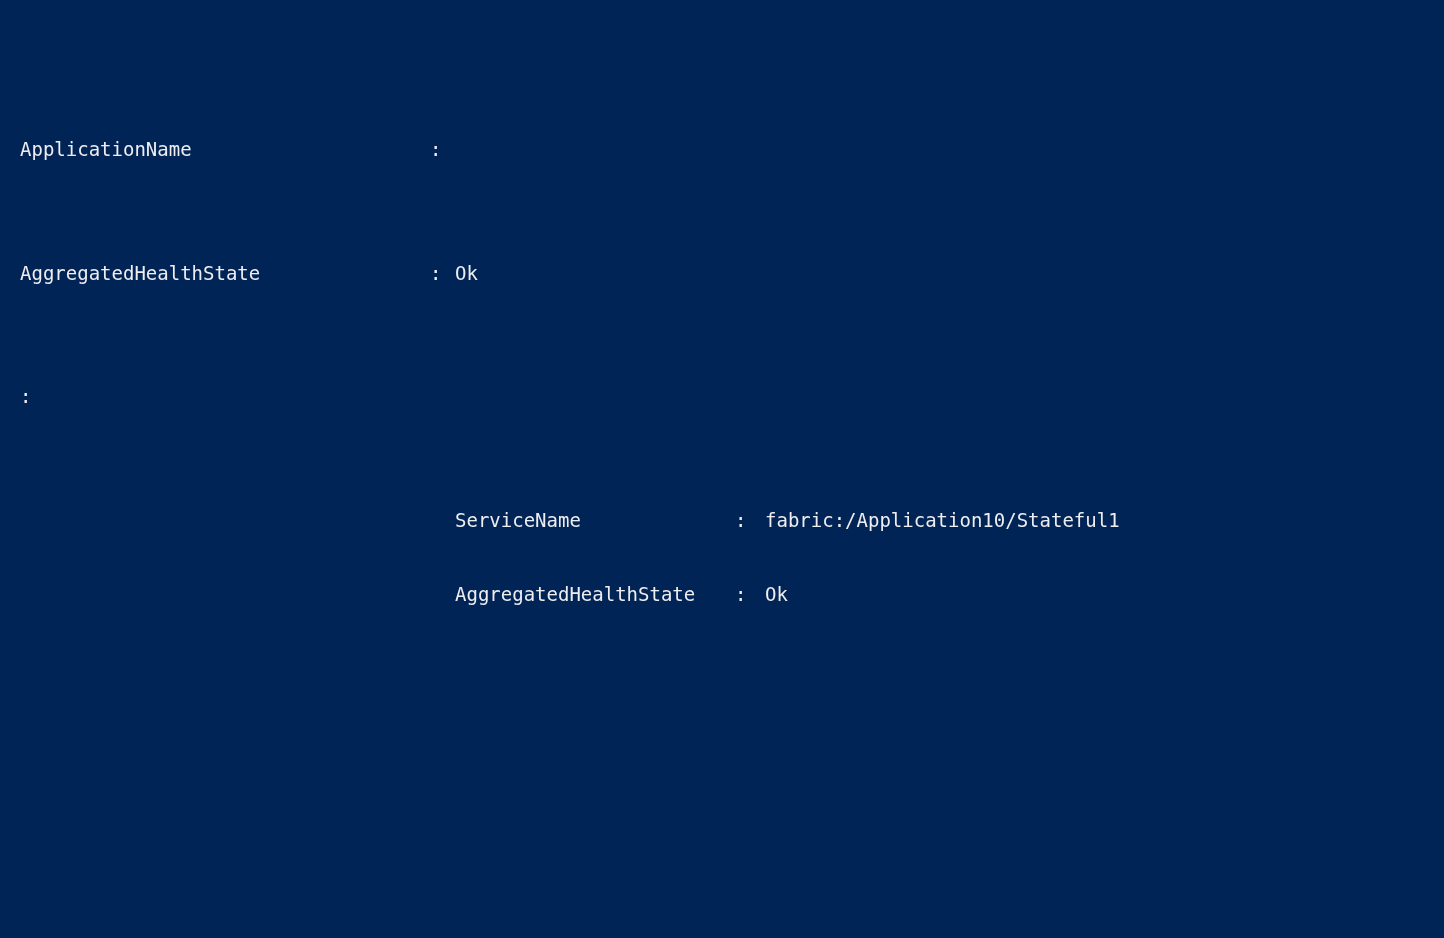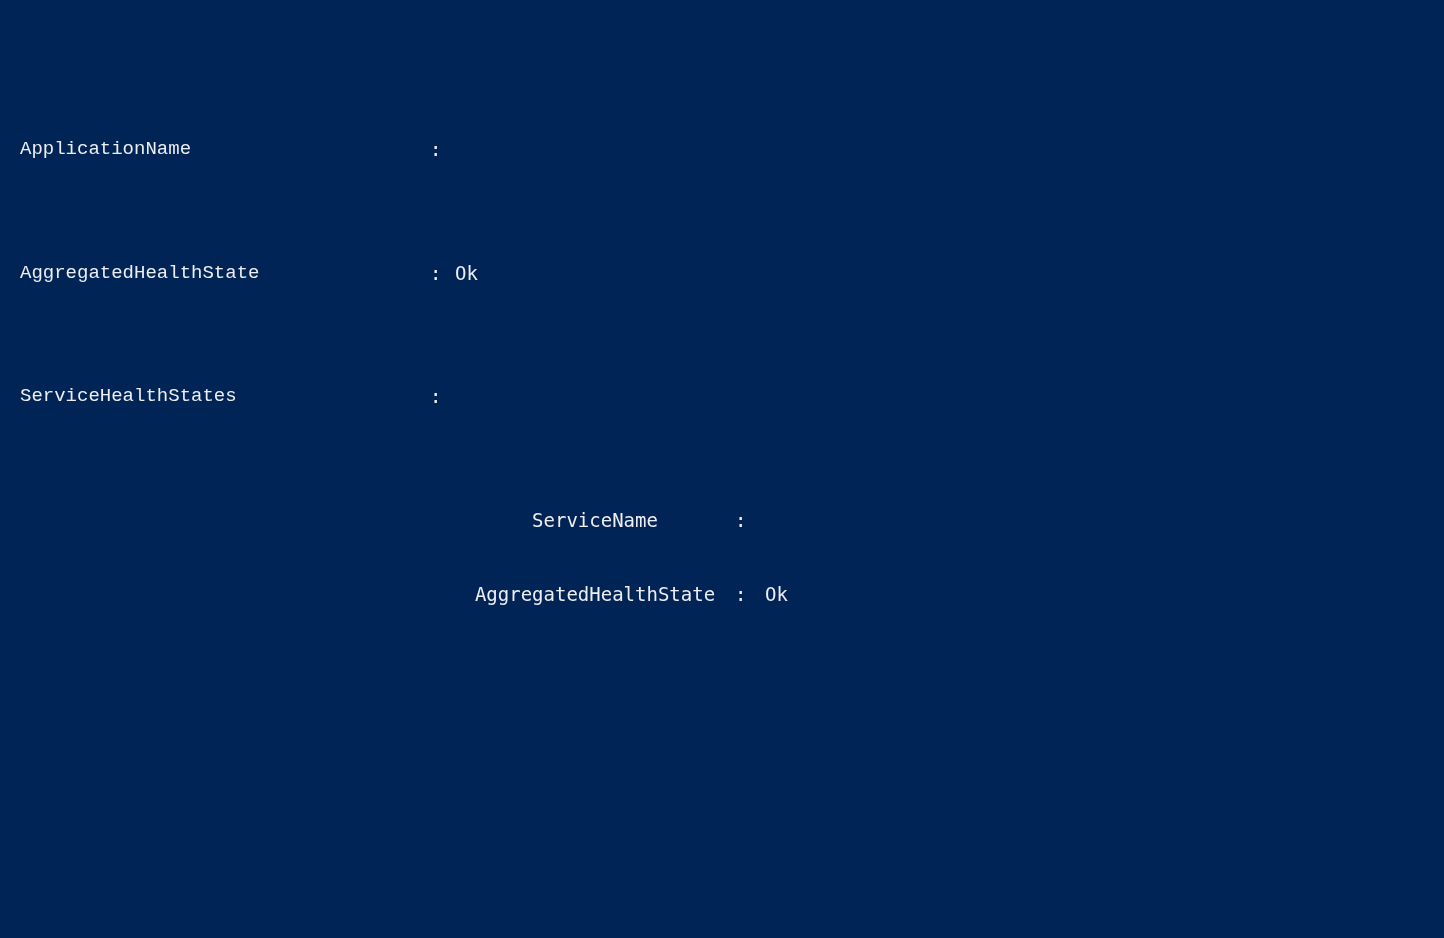--- a/index.html
+++ b/index.html
@@ -21,30 +21,28 @@
     }
     .prompt-line {
       margin-bottom: 50px;
     }
     .row {
       display: flex;
     }
     .col-label {
       width: 410px;
       flex-shrink: 0;
-      font-family: Liberation Mono, monospace;
     }
     .col-sep {
       width: 25px;
       flex-shrink: 0;
     }
     .col-nested-label {
       width: 280px;
       flex-shrink: 0;
-      text-align: center;
     }
     .col-nested-sep {
       width: 30px;
       flex-shrink: 0;
     }
     .nested-indent {
       width: 435px;
       flex-shrink: 0;
     }
     .blank-line {
@@ -62,26 +60,26 @@
     <span class="col-label">ApplicationName</span><span class="col-sep">: </span>
   </div>
 
   
   <div class="row">
     <span class="col-label">AggregatedHealthState</span><span class="col-sep">: </span><span>Ok</span>
   </div>
 
   
   <div class="row">
-    <span class="col-label">ServiceHealthStates</span><span class="col-sep">: </span>
+    <span class="col-sep">: </span>
   </div>
 
   
   <div class="row">
-    <span class="nested-indent"> </span><span class="col-nested-label">ServiceName</span><span class="col-nested-sep">: </span>
+    <span class="nested-indent"> </span><span class="col-nested-label">ServiceName</span><span class="col-nested-sep">: </span><span>fabric:/Application10/Stateful1</span>
   </div>
   <div class="row">
     <span class="nested-indent"> </span><span class="col-nested-label">AggregatedHealthState</span><span class="col-nested-sep">: </span><span>Ok</span>
   </div>
 
   <div class="blank-line"></div>
 
   
   
 

